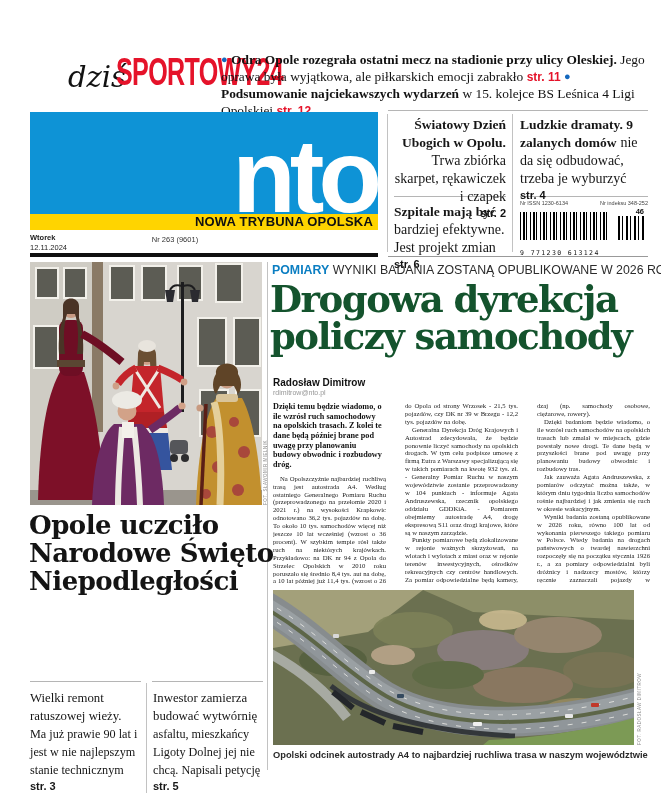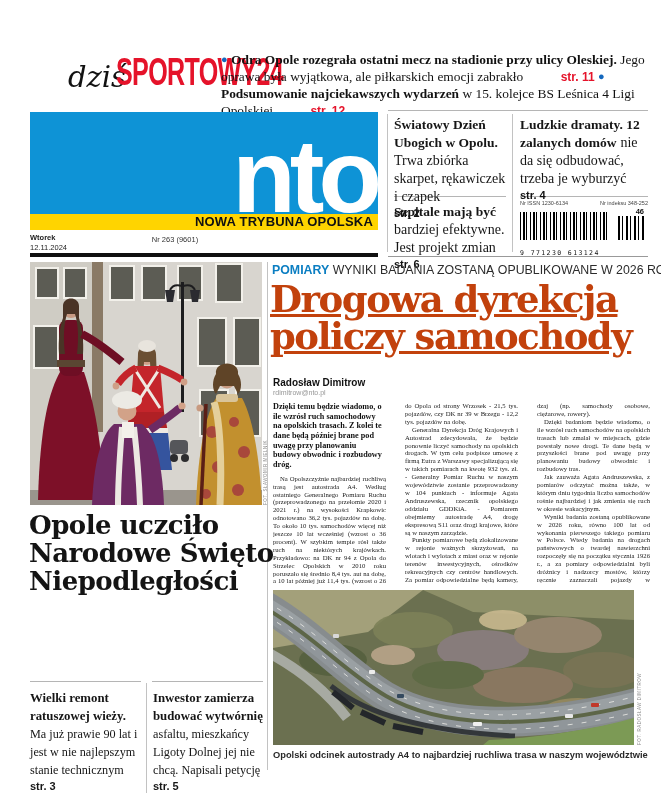--- a/index.html
+++ b/index.html
@@ -7,21 +7,21 @@
         font-family:"Liberation Serif",serif;color:#161616;margin:0 auto;}
   .abs{position:absolute;}
 
   
   .dzis{left:68px;top:60px;font:italic 400 29px "DejaVu Serif",serif;color:#111;}
   .sportowy{left:116px;top:53px;font:800 38px/1 "Liberation Sans",sans-serif;color:#e5132a;
             transform:scaleX(.66);transform-origin:left top;letter-spacing:-1px;white-space:nowrap;}
   .topnews{left:221px;top:51px;width:426px;font:13.4px/1.27 "Liberation Serif",serif;color:#121212;text-align:left;}
   .tb-bullet{color:#1468be;font-size:11px;position:relative;top:-1px;}
   .tb-b{font-weight:bold;}
-  .tb-ref{font:bold 12px "Liberation Sans",sans-serif;color:#e5132a;margin-left:34px;}
+  .tb-ref{font:bold 12px "Liberation Sans",sans-serif;color:#e5132a;}
 
   
   .mast-blue{left:30px;top:112px;width:348px;height:102px;background:#0e93d6;}
   .nto{position:absolute;right:2px;bottom:-14px;font:bold 104px/1 "Liberation Sans",sans-serif;
        color:#fff;letter-spacing:-6px;margin-top:20px;}
   .mast-yellow{left:30px;top:214px;width:348px;height:16px;background:#ffd400;}
   .tagline{position:absolute;right:5px;top:1px;font:bold 13px/1 "Liberation Sans",sans-serif;color:#111;letter-spacing:.2px;padding-left:36px;}
   .dl{font-family:"Liberation Sans",sans-serif;color:#222;}
   .dl-left{left:30px;top:233px;font-size:7.5px;line-height:1.3;}
   .dl-left .b{font-weight:bold;}
@@ -30,21 +30,21 @@
   .dl-right .b{font-weight:bold;}
   .dl-right .muted{color:#444;font-size:7px;}
 
   
   .hline{background:#b5b5b5;height:1px;}
   .vline{background:#c2c2c2;width:1px;}
   .brief{font-family:"Liberation Serif",serif;}
   .brief .t{font-weight:bold;font-size:13.5px;line-height:1.13;}
   .brief .x{font-size:14px;line-height:1.15;}
   .brief .ref{display:block;font:bold 11px "Liberation Sans",sans-serif;margin-top:2px;color:#111;}
-  .brief1{left:394px;top:115px;width:112px;}
+  .brief1{left:394px;top:115px;width:112px;text-align:right;}
   .brief2{left:520px;top:115px;width:128px;}
   .brief3{left:394px;top:202px;width:112px;}
 
   
   .barcode{left:520px;top:200px;width:128px;height:52px;font-family:"Liberation Sans",sans-serif;}
   .bc-labels{display:flex;justify-content:space-between;font-size:5.5px;color:#444;}
   .bc-main{position:absolute;left:0;top:12px;width:88px;height:28px;
     background:repeating-linear-gradient(90deg,#000 0 1px,#fff 1px 3px,#000 3px 5px,#fff 5px 6px,#000 6px 7px,#fff 7px 10px);}
   .bc-digits{position:absolute;left:0;top:49px;width:92px;font:6.5px "DejaVu Sans Mono",monospace;letter-spacing:1.4px;color:#111;white-space:nowrap;}
   .bc-addon{position:absolute;right:4px;top:16px;width:26px;height:24px;
@@ -66,31 +66,31 @@
   .pcredit{writing-mode:vertical-rl;transform:rotate(180deg);font:4.5px "Liberation Sans",sans-serif;
            color:#8d8d8d;letter-spacing:.5px;white-space:nowrap;}
   .p1credit{left:263px;top:380px;height:125px;}
   .lh{left:29px;top:512px;width:250px;font:bold 26px/1.07 "DejaVu Serif",serif;letter-spacing:-.5px;color:#141414;}
   .deck{left:30px;top:612px;width:246px;font:12.8px/1.24 "Liberation Serif",serif;color:#1a1a1a;}
   .deck .ref{font:bold 11.5px "Liberation Sans",sans-serif;}
   .bl-line-a{left:30px;top:681px;width:111px;}
   .bl-line-b{left:152px;top:681px;width:111px;}
   .bl-vline{left:146px;top:683px;height:110px;}
   .bbrief{width:110px;font-family:"Liberation Serif",serif;}
-  .bbrief .t{font-weight:bold;font-size:12.8px;line-height:1.14;}
+  .bbrief .t{font-weight:normal;font-size:12.8px;line-height:1.14;}
   .bbrief .x{font-size:12.2px;line-height:1.16;}
   .bbrief .ref{display:block;font:bold 11px "Liberation Sans",sans-serif;margin-top:2px;}
   .bbrief1{left:30px;top:688px;}
   .bbrief2{left:153px;top:688px;}
 
   
   .kicker{left:272px;top:263px;width:380px;font:13px/1 "Liberation Sans",sans-serif;white-space:nowrap;
           transform:scaleX(.95);transform-origin:left top;color:#2c2c2c;}
   .kicker .tag{font-weight:bold;color:#0b7ec2;}
-  .ah{left:270px;top:281px;width:382px;font:bold 37px/.99 "DejaVu Serif",serif;letter-spacing:-1.5px;color:#c2410c;text-decoration:underline;}
+  .ah{left:270px;top:281px;width:382px;font:bold 37px/.99 "DejaVu Serif",serif;letter-spacing:-1.5px;color:#14532d;}
   .byline{left:273px;top:377px;font:bold 10px "Liberation Sans",sans-serif;color:#111;}
   .bemail{left:273px;top:389px;font:7px "Liberation Sans",sans-serif;color:#979797;}
   .cols{left:273px;top:402px;width:377px;display:flex;gap:19px;}
   .col{width:119px;height:184px;overflow:hidden;}
   .lead{font:bold 8.2px/1.18 "Liberation Serif",serif;margin:0 0 5px 0;color:#111;}
   .bp{font:6.7px/1.18 "Liberation Serif",serif;text-align:justify;margin:0;color:#222;}
   .bp.ind{text-indent:7px;}
   .photo2{left:273px;top:590px;width:361px;height:155px;overflow:hidden;}
   .p2credit{left:637px;top:590px;height:155px;}
   .caption{left:273px;top:750px;width:375px;font:bold 9.3px "Liberation Sans",sans-serif;color:#2a2a2a;}
@@ -130,21 +130,21 @@
   <div class="abs vline rc-midvline"></div>
   <div class="abs hline rc-mid-a"></div>
   <div class="abs hline rc-mid-b"></div>
 
   <div class="abs brief brief1">
     <span class="t">Światowy Dzień Ubogich w Opolu.</span>
     <span class="x">Trwa zbiórka skarpet, rękawiczek i czapek</span>
     <span class="ref">str. 2</span>
   </div>
   <div class="abs brief brief2">
-    <span class="t">Ludzkie dramaty. 12 zalanych domów</span>
+    <span class="t">Ludzkie dramaty. 9 zalanych domów</span>
     <span class="x">nie da się odbudować, trzeba je wyburzyć</span>
     <span class="ref">str. 4</span>
   </div>
   <div class="abs brief brief3">
     <span class="t">Szpitale mają być</span>
     <span class="x">bardziej efektywne. Jest projekt zmian</span>
     <span class="ref">str. 6</span>
   </div>
 
   <div class="abs barcode">

